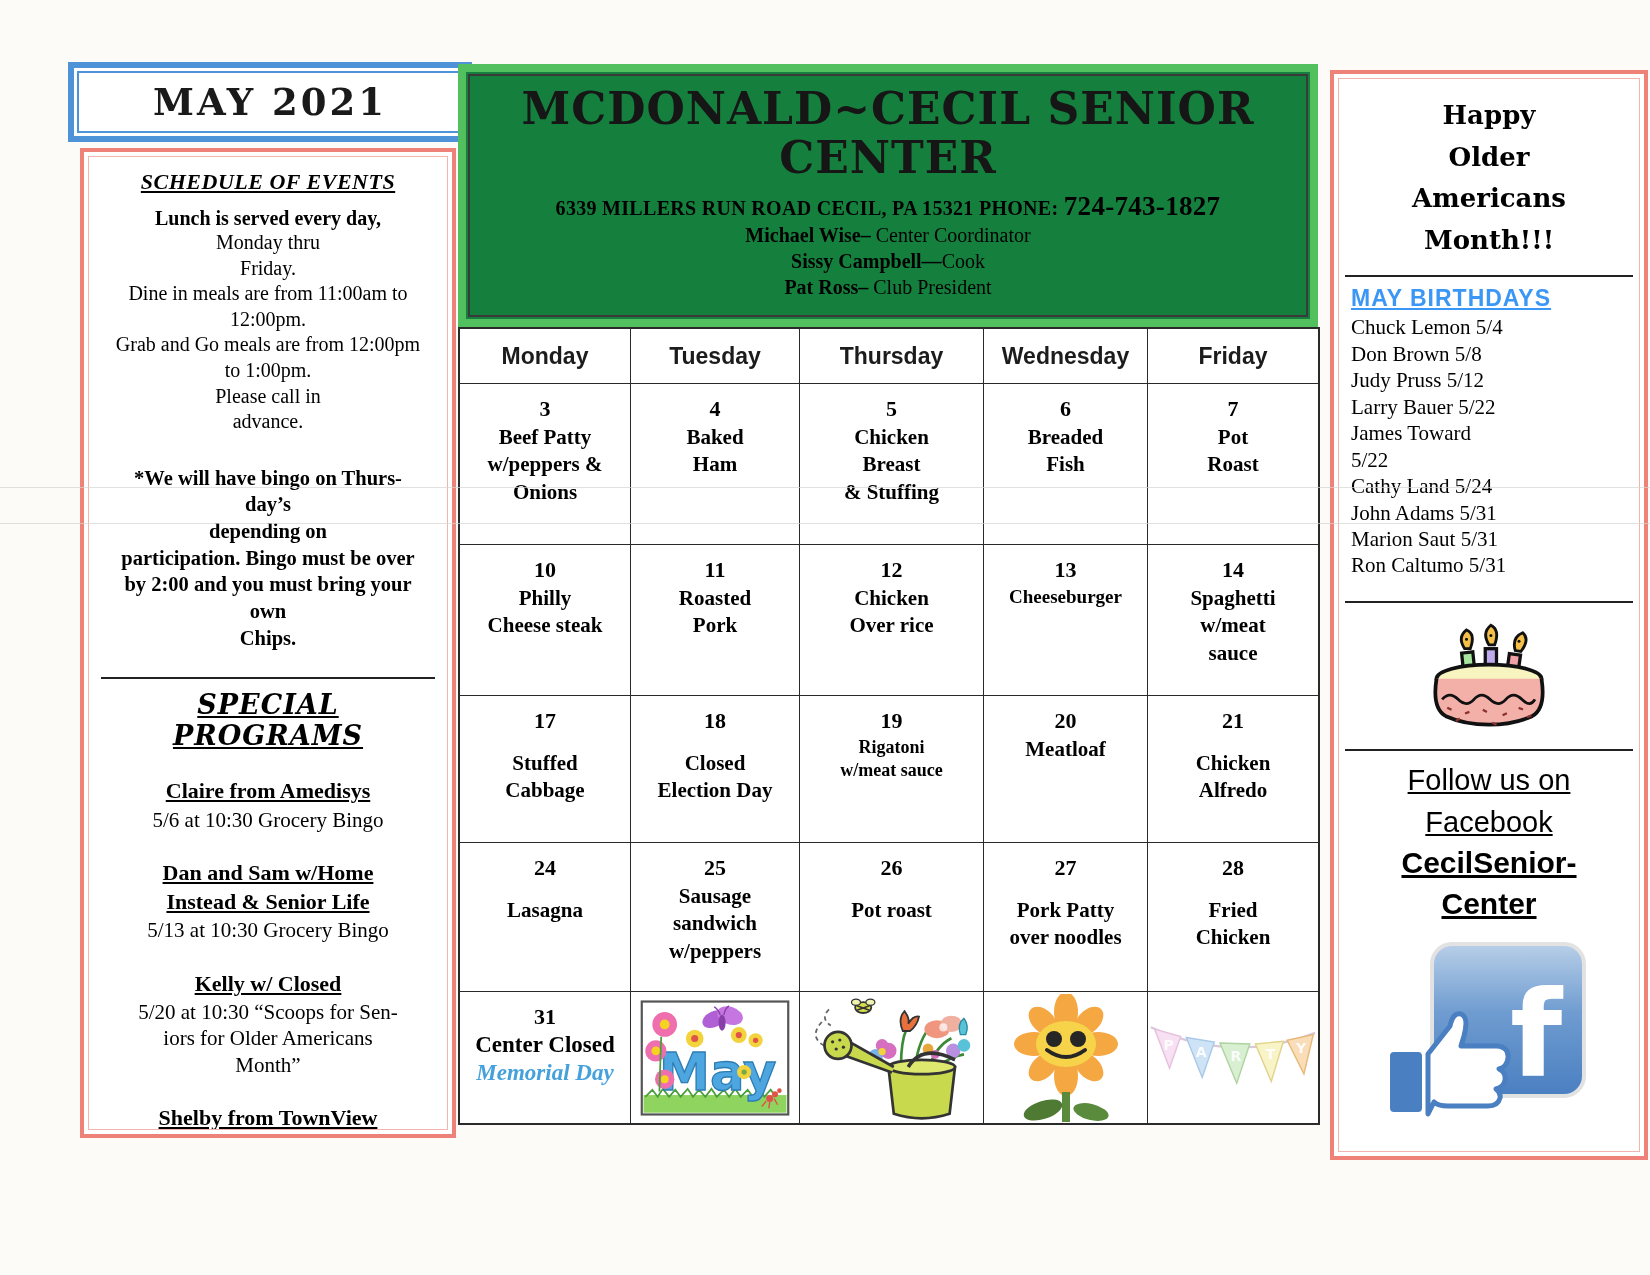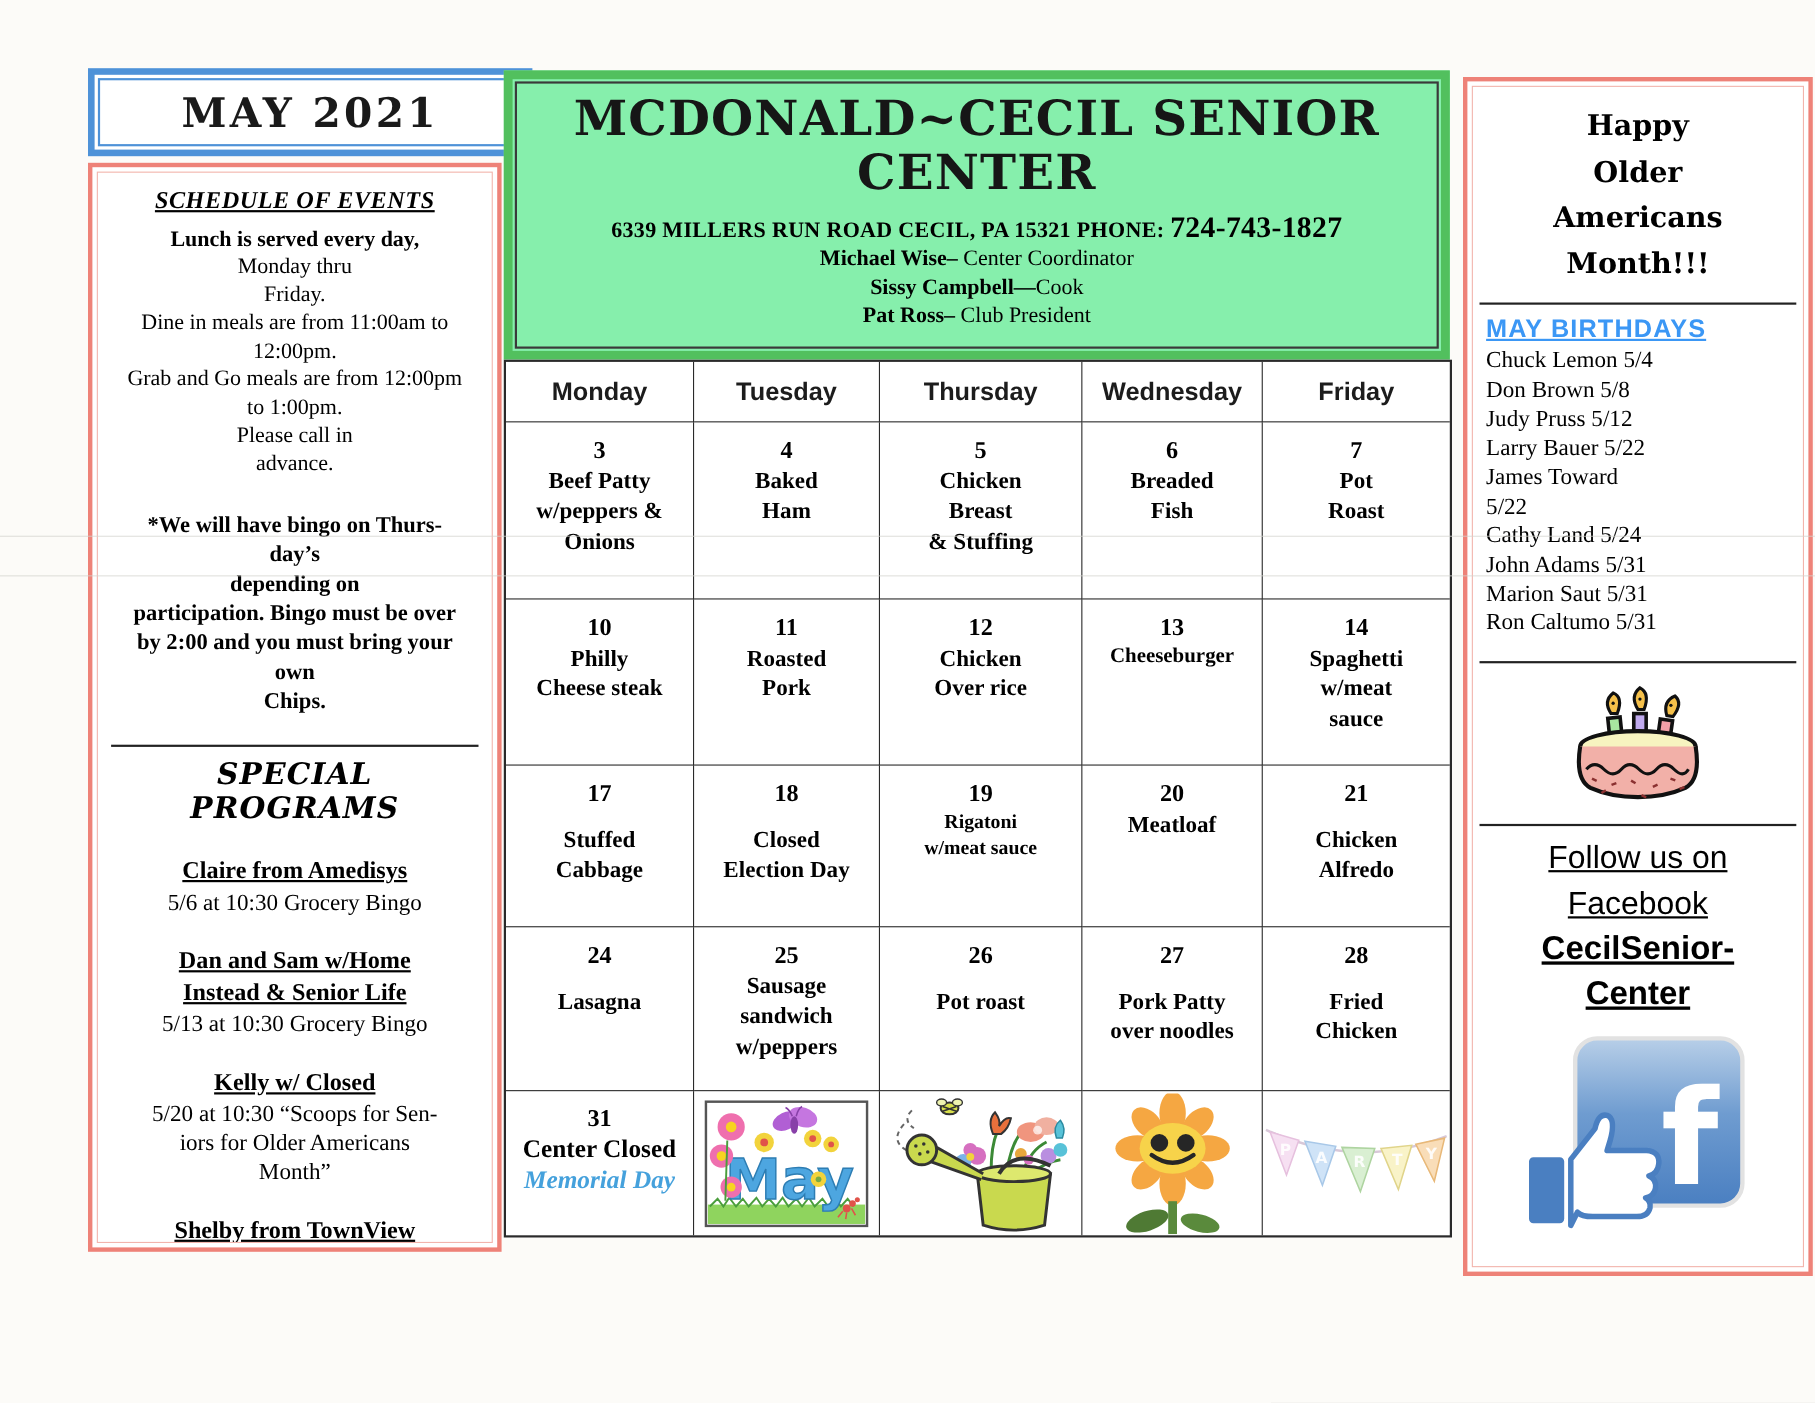--- a/index.html
+++ b/index.html
@@ -4,38 +4,38 @@
 <style>
   html,body{margin:0;padding:0;}
   body{background:#e9e9e6;font-family:"Liberation Serif",serif;}
   .page{position:relative;width:1650px;height:1275px;background:#fcfbf8;overflow:hidden;margin:0 auto;}
   .pre{white-space:pre-line;}
 
   
   .scanline{position:absolute;left:0;width:1650px;height:1px;background:#d4d4cf;opacity:.7;z-index:40;}
 
   
-  .month-box{position:absolute;left:80px;top:62px;width:404px;height:80px;border:6px solid #4e92d8;background:#fff;box-sizing:border-box;padding:3px;}
+  .month-box{position:absolute;left:68px;top:62px;width:404px;height:80px;border:6px solid #4e92d8;background:#fff;box-sizing:border-box;padding:3px;}
   .month-box-inner{width:100%;height:100%;border:2px solid #4e92d8;box-sizing:border-box;display:flex;align-items:center;justify-content:center;}
   .month-title{font-family:"DejaVu Serif",serif;font-weight:900;font-size:37px;letter-spacing:3px;color:#1a1a1a;}
 
   .schedule-box{position:absolute;left:80px;top:148px;width:376px;height:990px;border:4px solid #ee8278;background:#fff;box-sizing:border-box;padding:4px;}
   .schedule-inner{width:100%;height:100%;border:1px solid #f2b4ac;box-sizing:border-box;text-align:center;overflow:hidden;padding:8px 10px;box-sizing:border-box;}
   .sched-heading{font-size:22px;font-weight:bold;font-style:italic;text-decoration:underline;letter-spacing:.5px;margin-top:4px;}
   .sched-lead{font-size:20px;font-weight:bold;margin-top:12px;}
   .sched-body{font-size:20px;line-height:1.28;}
   .bingo-note{font-size:20.5px;font-weight:bold;line-height:1.3;margin-top:30px;}
   .left-divider{border:none;border-top:2px solid #222;margin:26px 2px 10px 2px;}
-  .sp-heading{font-family:"DejaVu Serif",serif;font-size:27px;font-weight:bold;font-style:italic;letter-spacing:1px;margin-top:10px;}
+  .sp-heading{font-family:"DejaVu Serif",serif;font-size:27px;font-weight:bold;font-style:italic;text-decoration:underline;letter-spacing:1px;margin-top:10px;}
   .program{margin-top:26px;}
   .program-title{font-size:22px;font-weight:bold;text-decoration:underline;line-height:1.3;}
   .program-detail{font-size:21px;line-height:1.25;margin-top:1px;}
 
   
-  .header-box{position:absolute;left:458px;top:64px;width:860px;height:263px;border:8px solid #52c05e;background:#86efac;box-sizing:border-box;padding:2px;}
+  .header-box{position:absolute;left:458px;top:64px;width:860px;height:263px;border:8px solid #52c05e;background:#15803d;box-sizing:border-box;padding:2px;}
   .header-inner{width:100%;height:100%;border:2px solid #3a3a3a;box-sizing:border-box;text-align:center;padding-top:8px;box-sizing:border-box;}
   .center-title{font-family:"DejaVu Serif",serif;font-weight:900;font-size:44px;line-height:1.12;letter-spacing:1px;color:#161616;}
   .address-line{font-size:20px;font-weight:bold;margin-top:8px;letter-spacing:.3px;}
   .phone{font-size:27px;font-weight:bold;}
   .staff-line{font-size:20px;line-height:1.3;}
   .staff-name{font-weight:bold;}
 
   
   .calendar{position:absolute;left:458px;top:327px;width:862px;height:798px;border:2px solid #2a2a2a;box-sizing:border-box;background:#fff;display:grid;
     grid-template-columns:171px 169px 184px 164px 1fr;

